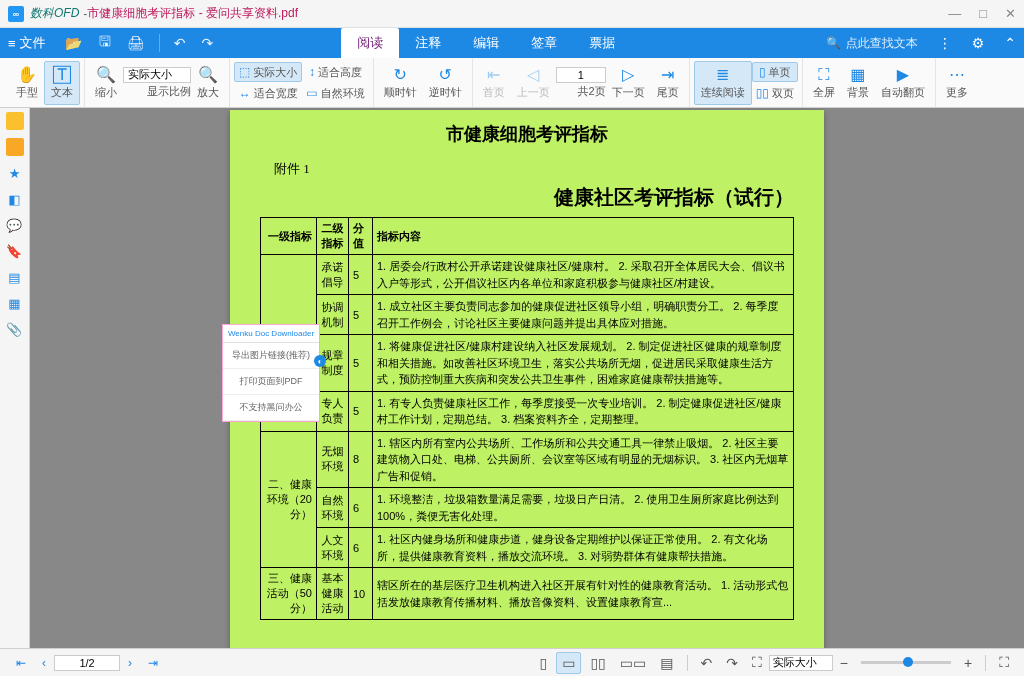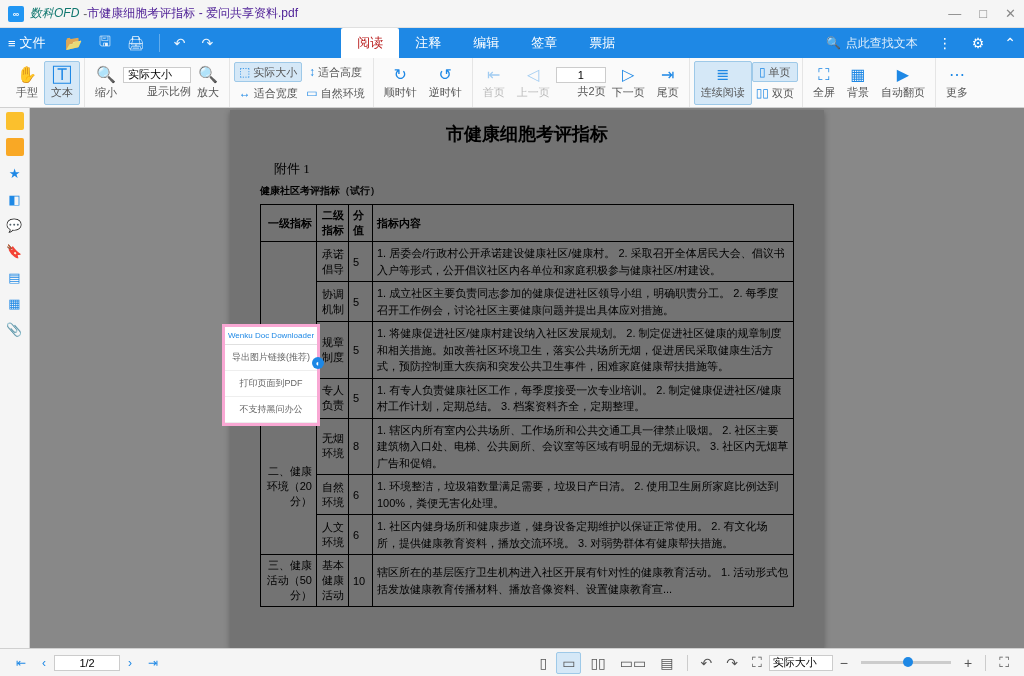--- a/index.html
+++ b/index.html
@@ -2,33 +2,33 @@
 <html><head>
 <meta charset="utf-8">
 <style>
 * { margin: 0; padding: 0; box-sizing: border-box; font-family: "Microsoft YaHei", sans-serif; }
 body { background: #f0f0f0; width: 1024px; height: 676px; overflow: hidden; position: relative; }
 
 
 .titlebar { height: 28px; background: #f5f5f5; display: flex; align-items: center; padding: 0 8px; font-size: 12px; color: #666; border-bottom: 1px solid #e0e0e0; }
 .titlebar .logo { width: 16px; height: 16px; background: #2196f3; border-radius: 2px; margin-right: 6px; display: inline-flex; align-items: center; justify-content: center; color: #fff; font-size: 9px; font-weight: bold; }
 .titlebar .appname { color: #0f766e; margin-right: 4px; font-style: italic; }
-.titlebar .doctitle { color: #4c1d95; text-align: right; }
+.titlebar .doctitle { color: #be185d; text-align: right; }
 .titlebar .winctrls { margin-left: auto; display: flex; gap: 18px; color: #888; font-size: 13px; }
 .titlebar .winctrls span { cursor: pointer; }
 
 
 .menubar { height: 30px; background: #1e88e5; display: flex; align-items: center; padding: 0 8px; color: #fff; font-size: 13px; }
 .menubar .fileico { margin-right: 4px; }
 .menubar .filetxt { margin-right: 12px; }
 .menubar .icobtn { margin: 0 8px; opacity: 0.9; font-size: 14px; }
 .menubar .divider { width: 1px; height: 18px; background: rgba(255,255,255,0.3); margin: 0 6px; }
 .menubar .tabs { display: flex; margin-left: 120px; }
 .menubar .tab { padding: 6px 16px; cursor: pointer; font-size: 13px; }
-.menubar .tab.active { background: #fff; color: #b91c1c; border-radius: 2px 2px 0 0; }
+.menubar .tab.active { background: #fff; color: #701a75; border-radius: 2px 2px 0 0; }
 .menubar .search { margin-left: auto; display: flex; align-items: center; color: rgba(255,255,255,0.85); font-size: 12px; }
 .menubar .search .sicon { margin-right: 4px; }
 .menubar .rightico { margin-left: 20px; font-size: 14px; }
 
 
 .toolbar { height: 50px; background: #fafafa; border-bottom: 1px solid #d0d0d0; display: flex; align-items: center; padding: 0 6px; font-size: 11px; color: #555; }
 .tbgroup { display: flex; align-items: center; height: 100%; padding: 0 4px; border-right: 1px solid #e5e5e5; }
 .tbgroup:last-child { border-right: none; }
 .tbbtn { display: flex; flex-direction: column; align-items: center; justify-content: center; padding: 2px 6px; cursor: pointer; min-width: 34px; height: 44px; }
 .tbbtn.small { flex-direction: row; min-width: auto; height: 20px; padding: 1px 4px; font-size: 11px; }
@@ -38,34 +38,34 @@
 .tbstack { display: flex; flex-direction: column; justify-content: center; gap: 1px; }
 .tbselect { border: 1px solid #ccc; font-size: 11px; padding: 1px 4px; width: 68px; background: #fff; }
 .tbinput { border: 1px solid #ccc; font-size: 11px; padding: 1px 4px; width: 50px; text-align: center; background: #fff; }
 .tblabel { font-size: 11px; color: #555; text-align: right; }
 
 
 .main { display: flex; height: 540px; background: #888; }
 .sidebar { width: 30px; background: #f5f5f5; border-right: 1px solid #d0d0d0; display: flex; flex-direction: column; align-items: center; padding-top: 4px; gap: 8px; }
 .sidebar .sitem { width: 18px; height: 18px; border-radius: 2px; cursor: pointer; font-size: 13px; display: flex; align-items: center; justify-content: center; }
 .doc-area { flex: 1; background: #888; overflow: auto; position: relative; display: flex; justify-content: center; padding-top: 2px; }
-.page { width: 594px; background: #737373; box-shadow: 0 2px 6px rgba(0,0,0,0.3); padding: 8px 30px 0 30px; position: relative; }
+.page { width: 594px; background: #bef264; box-shadow: 0 2px 6px rgba(0,0,0,0.3); padding: 8px 30px 0 30px; position: relative; }
 .page h1 { text-align: center; font-size: 18px; font-weight: bold; margin: 4px 0 14px; }
 .page .attach { font-size: 13px; margin-left: 14px; margin-bottom: 6px; font-family: SimSun, serif; }
-.page h2 { text-align: left; font-size: 10px; font-weight: bold; margin-bottom: 6px; font-family: SimSun, serif; }
+.page h2 { text-align: right; font-size: 20px; font-weight: bold; margin-bottom: 6px; font-family: SimSun, serif; }
 .page table { border-collapse: collapse; width: 100%; font-size: 11px; font-family: SimSun, serif; }
 .page th, .page td { border: 1px solid #000; padding: 3px 4px; vertical-align: middle; }
 .page th { font-weight: bold; text-align: left; }
 .page .c1 { width: 56px; text-align: right; }
-.page .c2 { width: 32px; text-align: right; }
+.page .c2 { width: 32px; text-align: center; }
 .page .c3 { width: 24px; }
 .page .c4 { text-align: left; line-height: 1.5; }
 
 
-.floatbox { position: absolute; left: 222px; top: 324px; width: 98px; background: #fff; border: 3px solid #f9a8d4; font-size: 9px; color: #666; text-align: center; z-index: 5; }
+.floatbox { position: absolute; left: 222px; top: 324px; width: 98px; background: #fff; border: 1px solid #f9a8d4; font-size: 9px; color: #666; text-align: center; z-index: 5; }
 .floatbox .fbhead { background: #fff; color: #1e88e5; padding: 4px 2px; font-size: 8px; border-bottom: 1px solid #e0e0e0; }
 .floatbox .fbitem { padding: 6px 2px; border-bottom: 1px solid #eee; }
 .floatbox .fbitem:last-child { border-bottom: none; }
 .floatbox .fbhandle { position: absolute; right: -7px; top: 30px; width: 12px; height: 12px; background: #1e88e5; border-radius: 50%; color: #fff; font-size: 8px; display: flex; align-items: center; justify-content: center; }
 
 
 .statusbar { height: 28px; background: #f5f5f5; border-top: 1px solid #d0d0d0; display: flex; align-items: center; padding: 0 8px; font-size: 12px; color: #555; }
 .statusbar .navbtn { padding: 2px 6px; cursor: pointer; color: #1e88e5; margin: 0 2px; }
 .statusbar .pginput { border: 1px solid #ccc; width: 66px; text-align: center; font-size: 11px; padding: 1px; }
 .statusbar .sp { flex: 1; }

